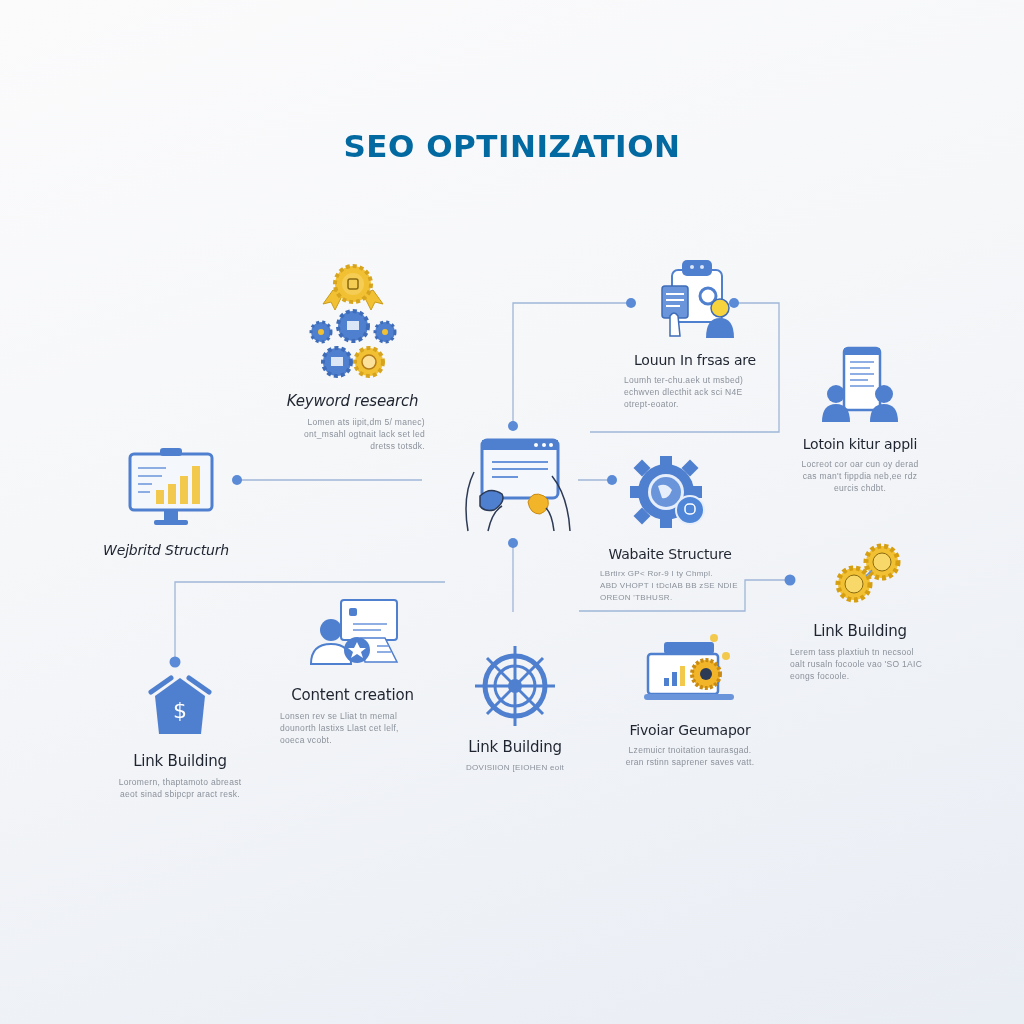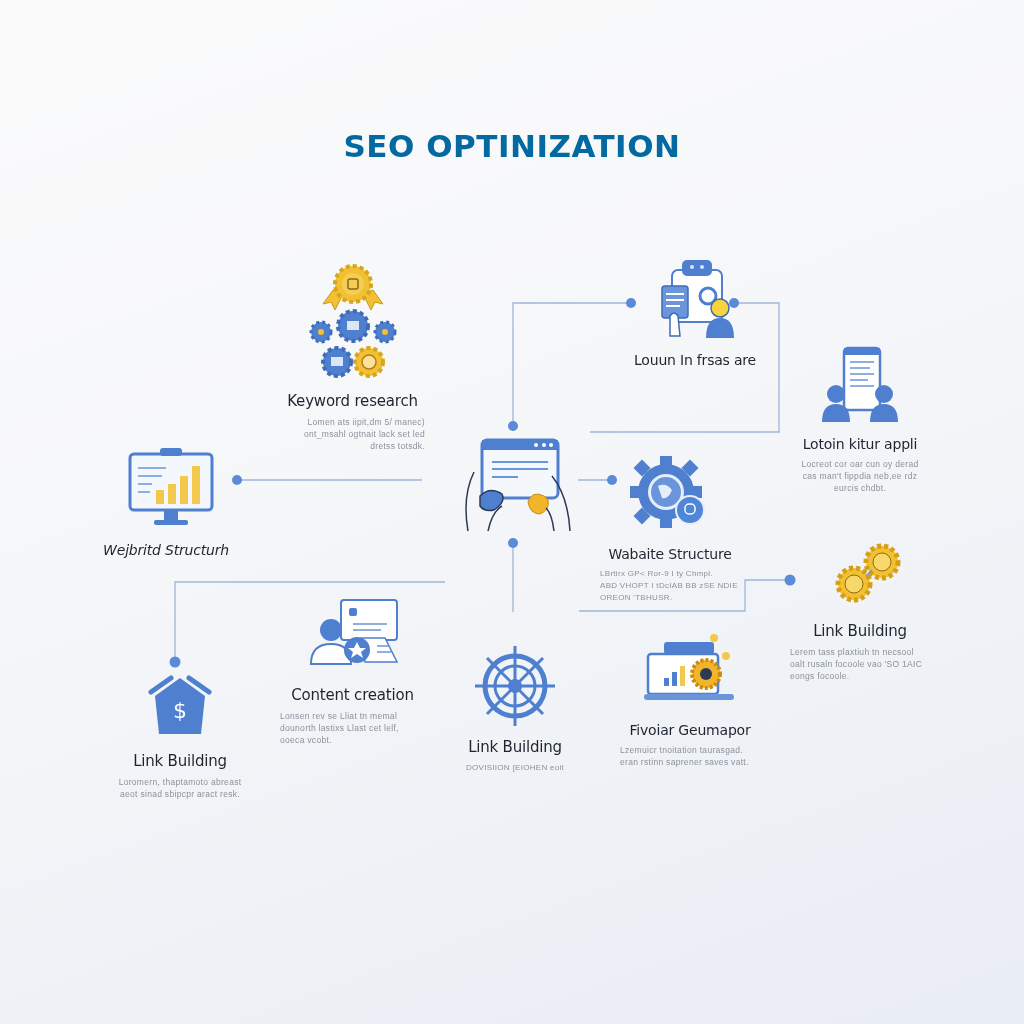--- a/index.html
+++ b/index.html
@@ -72,21 +72,21 @@
     <rect x="44" y="59" width="12" height="9" fill="#dbe6f7"></rect>
     <circle cx="18" cy="70" r="10" fill="#4f7fcf" stroke="#3e6cb8" stroke-width="3" stroke-dasharray="3 3"></circle>
     <circle cx="18" cy="70" r="3" fill="#f2c133"></circle>
     <circle cx="82" cy="70" r="10" fill="#4f7fcf" stroke="#3e6cb8" stroke-width="3" stroke-dasharray="3 3"></circle>
     <circle cx="82" cy="70" r="3" fill="#f2c133"></circle>
     <circle cx="34" cy="100" r="14" fill="#4f7fcf" stroke="#3e6cb8" stroke-width="4" stroke-dasharray="4 3"></circle>
     <rect x="28" y="95" width="12" height="9" fill="#dbe6f7"></rect>
     <circle cx="66" cy="100" r="14" fill="#f2c133" stroke="#d6a41e" stroke-width="4" stroke-dasharray="4 3"></circle>
     <circle cx="66" cy="100" r="7" fill="#fbe199" stroke="#b47b1a" stroke-width="1.5"></circle>
   </svg>
-  <div class="label" style="margin-top:6px;">Keyword research</div>
+  <div class="label" style="margin-top:6px;font-style:italic;">Keyword research</div>
   <div class="desc" style="text-align:right;">
     <div>Lomen ats iipit,dm 5/ manec)</div>
     <div>ont_msahl  ogtnait lack set led</div>
     <div>dretss totsdk.</div>
   </div>
 </div>
 
 <div class="node" style="left:620px; top:258px; width:150px;">
   <svg class="icon" width="90" height="82" viewBox="0 0 90 82">
     <rect x="22" y="12" width="50" height="52" rx="6" fill="#fff" stroke="#4f7fcf" stroke-width="2"></rect>
@@ -96,20 +96,25 @@
     <rect x="12" y="28" width="26" height="32" rx="3" fill="#6a95db" stroke="#3e6cb8" stroke-width="1.5"></rect>
     <line x1="16" y1="36" x2="34" y2="36" stroke="#fff" stroke-width="2"></line>
     <line x1="16" y1="42" x2="34" y2="42" stroke="#fff" stroke-width="2"></line>
     <line x1="16" y1="48" x2="30" y2="48" stroke="#fff" stroke-width="2"></line>
     <path d="M20 78 L20 58 Q24 52 28 58 L30 78 Z" fill="#fff" stroke="#3e6cb8" stroke-width="1.5"></path>
     <circle cx="58" cy="38" r="8" fill="none" stroke="#4f7fcf" stroke-width="3"></circle>
     <path d="M56 80 Q56 60 70 60 Q84 60 84 80 Z" fill="#4f7fcf"></path>
     <circle cx="70" cy="50" r="9" fill="#f7d33e" stroke="#3e6cb8" stroke-width="1.5"></circle>
   </svg>
   <div class="label" style="margin-top:8px; font-size:14px;">Louun In frsas are</div>
+  <div class="desc" style="text-align:left; margin-left:4px;">
+    <div>Loumh ter-chu.aek ut msbed)</div>
+    <div>echwven  dlecthit ack sci N4E</div>
+    <div>otrept-eoator.</div>
+  </div>
 </div>
 
 <div class="node" style="left:790px; top:346px; width:140px;">
   <svg class="icon" width="80" height="76" viewBox="0 0 80 76">
     <rect x="24" y="2" width="36" height="62" rx="4" fill="#fff" stroke="#4f7fcf" stroke-width="2.5"></rect>
     <rect x="24" y="2" width="36" height="7" fill="#4f7fcf"></rect>
     <line x1="30" y1="16" x2="54" y2="16" stroke="#6a95db" stroke-width="1.5"></line>
     <line x1="30" y1="22" x2="50" y2="22" stroke="#6a95db" stroke-width="1.5"></line>
     <line x1="30" y1="28" x2="54" y2="28" stroke="#6a95db" stroke-width="1.5"></line>
     <line x1="30" y1="34" x2="48" y2="34" stroke="#6a95db" stroke-width="1.5"></line>
@@ -268,17 +273,17 @@
     <rect x="22" y="46" width="5" height="8" fill="#4f7fcf"></rect>
     <rect x="30" y="40" width="5" height="14" fill="#4f7fcf"></rect>
     <rect x="38" y="34" width="5" height="20" fill="#f2c94c"></rect>
     <rect x="2" y="62" width="90" height="6" rx="3" fill="#6a95db"></rect>
     <circle cx="64" cy="42" r="14" fill="#f2b52a" stroke="#c98b12" stroke-width="4" stroke-dasharray="3 2"></circle>
     <circle cx="64" cy="42" r="6" fill="#2d3a55"></circle>
     <circle cx="72" cy="6" r="4" fill="#f2c94c"></circle>
     <circle cx="84" cy="24" r="4" fill="#f2c94c"></circle>
   </svg>
   <div class="label" style="margin-top:14px; font-size:14px;">Fivoiar Geumapor</div>
-  <div class="desc" style="text-align:left;">
+  <div class="desc" style="text-align:center;">
     <div>Lzemuicr tnoitation taurasgad.</div>
     <div>eran rstinn  saprener saves vatt.</div>
   </div>
 </div>
 
 </body></html>

